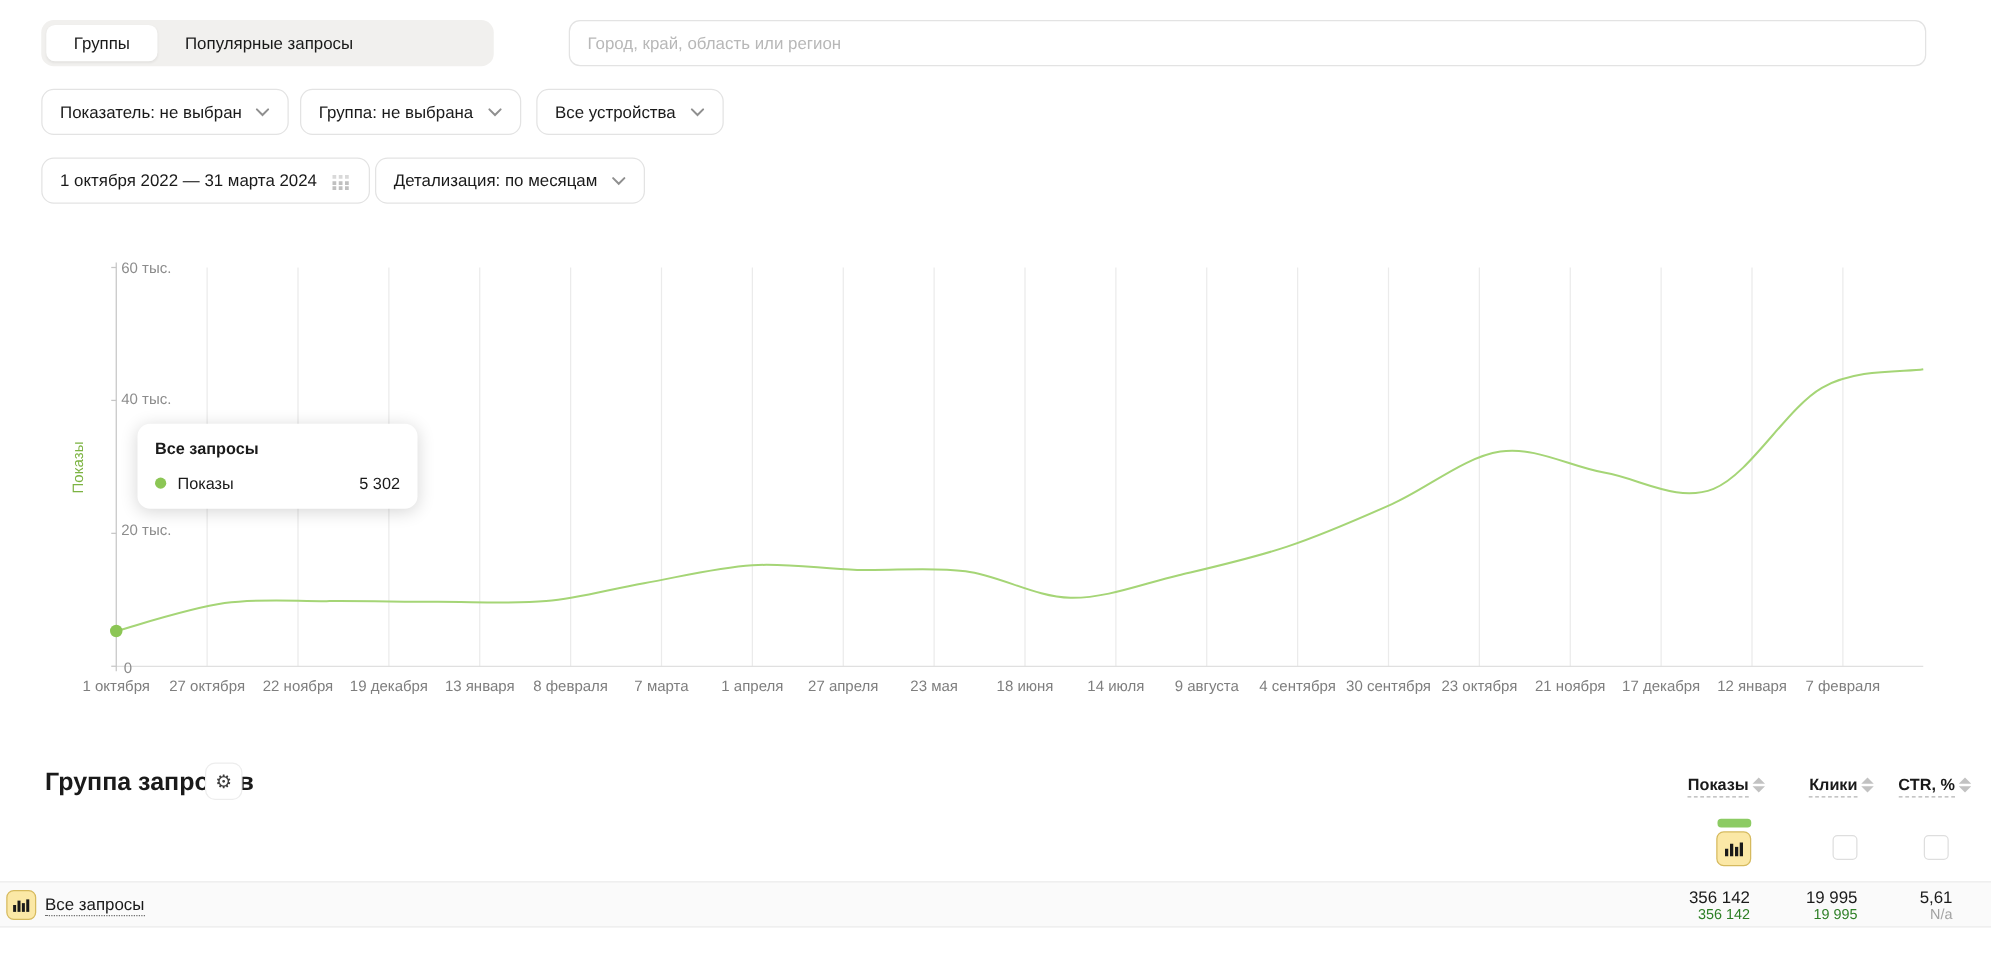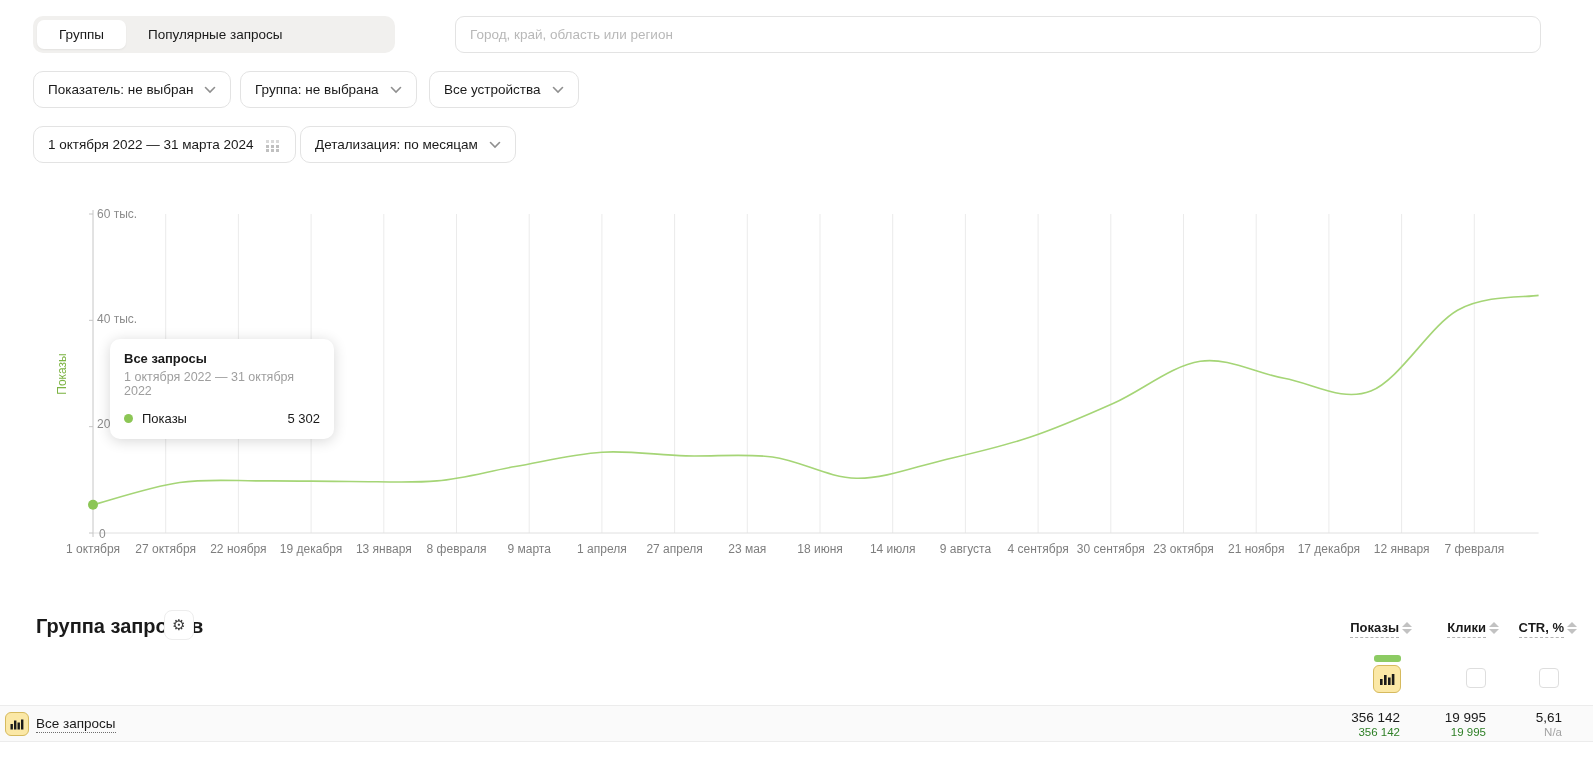--- a/index.html
+++ b/index.html
@@ -190,39 +190,38 @@
 <span class="ylab" style="left:97px; top:417px;">20 тыс.</span>
 <span class="ylab" style="left:99px; top:527px;">0</span>
 <div class="yaxis-title">Показы</div>
 <div id="x-labels">
     <span style="left: 93px; top: 542px;">1 октября</span>
     <span style="left: 165.7px; top: 542px;">27 октября</span>
     <span style="left: 238.4px; top: 542px; text-align: right;">22 ноября</span>
     <span style="left: 311.1px; top: 542px;">19 декабря</span>
     <span style="left: 383.8px; top: 542px;">13 января</span>
     <span style="left: 456.5px; top: 542px;">8 февраля</span>
-    <span style="left: 529.2px; top: 542px;">9 марта</span>
+    <span style="left: 529.2px; top: 542px;">7 марта</span>
     <span style="left: 601.9px; top: 542px;">1 апреля</span>
     <span style="left: 674.6px; top: 542px;">27 апреля</span>
     <span style="left: 747.3px; top: 542px;">23 мая</span>
     <span style="left: 820px; top: 542px;">18 июня</span>
     <span style="left: 892.7px; top: 542px;">14 июля</span>
     <span style="left: 965.4px; top: 542px;">9 августа</span>
     <span style="left: 1038.1px; top: 542px;">4 сентября</span>
     <span style="left: 1110.8px; top: 542px;">30 сентября</span>
     <span style="left: 1183.5px; top: 542px;">23 октября</span>
     <span style="left: 1256.2px; top: 542px;">21 ноября</span>
     <span style="left: 1328.9px; top: 542px;">17 декабря</span>
     <span style="left: 1401.6px; top: 542px;">12 января</span>
     <span style="left: 1474.3px; top: 542px;">7 февраля</span>
   </div>
 
 <div class="tooltip">
   <div class="tt-title">Все запросы</div>
-  <div class="tt-period">1 октября 2022 — 31 октября 2022</div>
   <div class="tt-row">
     <span class="tt-dot"></span>
     <span>Показы</span>
     <span class="tt-value">5 302</span>
   </div>
 </div>
 
 <div class="tbl-title">Группа запросов</div>
 <div class="gear-btn">
   <span>⚙</span>

